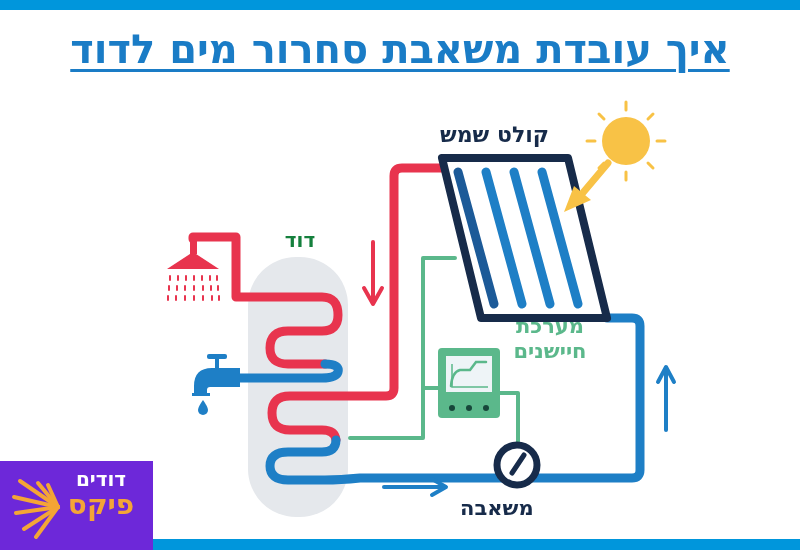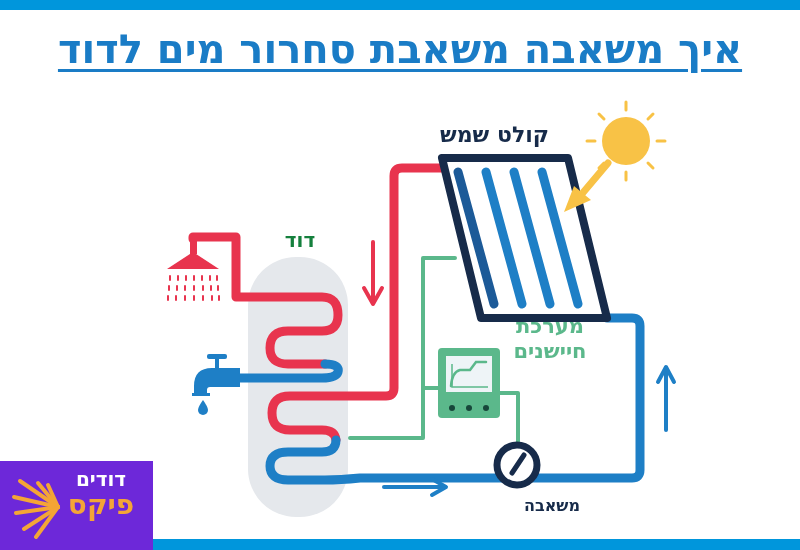--- a/index.html
+++ b/index.html
@@ -14,37 +14,37 @@
     position: absolute; left: 0; top: 26px; width: 800px; text-align: center;
     font-size: 40px; font-weight: bold; color: #1A7CC6; direction: rtl;
     text-decoration: underline; text-decoration-thickness: 3px; text-underline-offset: 6px;
     letter-spacing: 0px;
   }
   .diagram { position: absolute; left: 0; top: 0; width: 800px; height: 550px; }
   .label { position: absolute; direction: rtl; font-weight: bold; white-space: nowrap; }
   .lbl-collector { left: 440px; top: 122px; font-size: 22px; color: #172B4A; width: 140px; text-align: left; }
   .lbl-boiler { left: 270px; top: 228px; font-size: 20px; color: #15803d; width: 60px; text-align: center; }
   .lbl-sensors { left: 500px; top: 314px; font-size: 21px; color: #5BB88B; width: 100px; text-align: center; line-height: 25px; }
-  .lbl-pump { left: 460px; top: 496px; font-size: 16px; color: #172B4A; width: 120px; text-align: right; }
+  .lbl-pump { left: 460px; top: 496px; font-size: 21px; color: #172B4A; width: 120px; text-align: left; }
   .logo {
     position: absolute; left: 0; top: 461px; width: 153px; height: 96px; background: #6d28d9;
   }
   .logo-text {
     position: absolute; left: 56px; top: 6px; width: 90px; direction: rtl; text-align: center;
     font-weight: bold; color: #F4A536; line-height: 25px;
   }
   .logo-text .l1 { display: block; font-size: 20px; color: #ffffff; }
   .logo-text .l2 { display: block; font-size: 28px; }
 </style>
 </head>
 <body>
 
 <div class="top-bar"></div>
 
-<div class="title">איך משאבה משאבת סחרור מים לדוד</div>
+<div class="title">איך עובדת משאבת סחרור מים לדוד</div>
 
 <svg class="diagram" width="800" height="550" viewBox="0 0 800 550">
 
   <rect x="248" y="257" width="100" height="260" rx="48" ry="48" fill="#E5E8EC"></rect>
 
   <g fill="none" stroke="#5BB88B" stroke-width="4" stroke-linecap="round" stroke-linejoin="round">
     <path d="M350 438 H423 V258 H455"></path>
     <path d="M423 388 H440"></path>
     <path d="M498 393 H518 V455"></path>
   </g>

